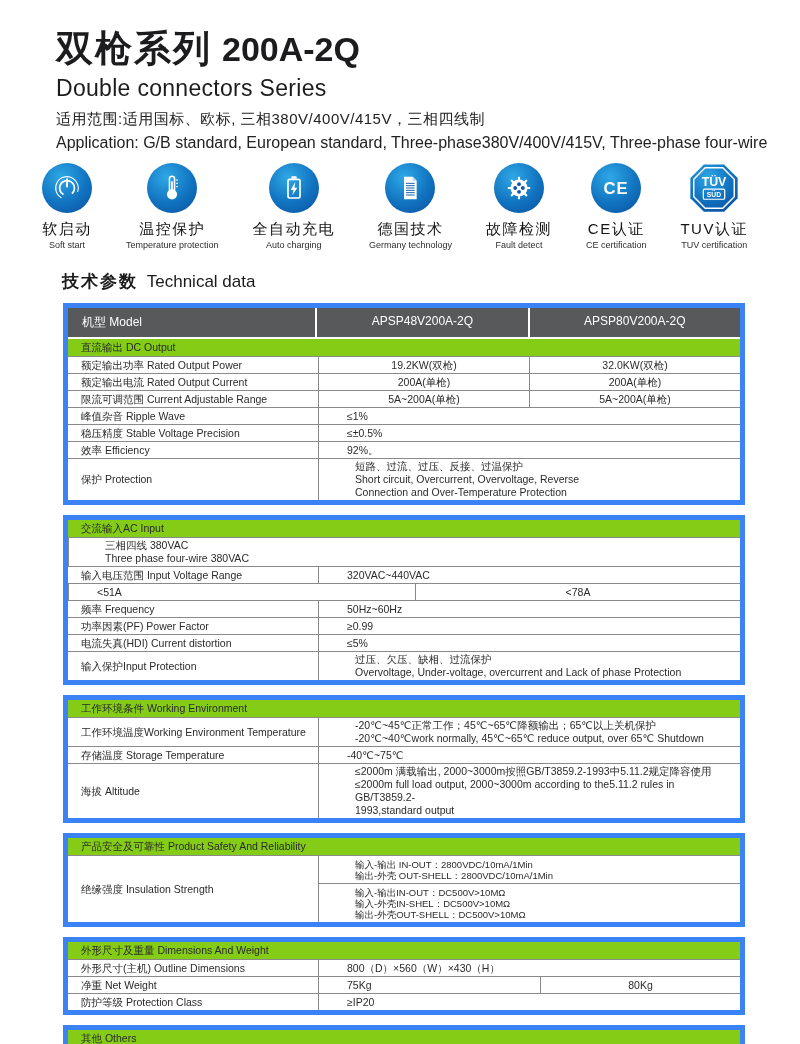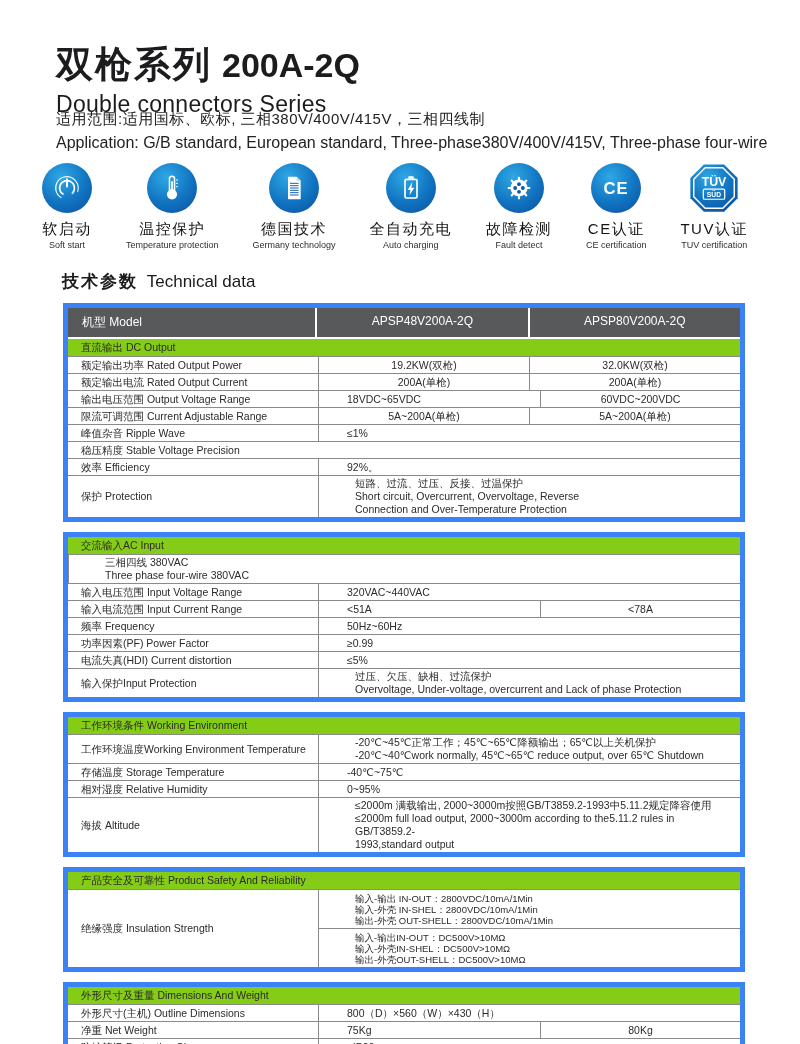--- a/index.html
+++ b/index.html
@@ -1,20 +1,20 @@
 <!DOCTYPE html>
 <html><head>
 <meta charset="utf-8">
 <style>
   html,body{margin:0;padding:0;background:#fff;}
   .page{position:relative;width:800px;height:1044px;background:#ffffff;overflow:hidden;
         font-family:"Liberation Sans","DejaVu Sans",sans-serif;color:#2b2b2b;}
 
   
-  .head{position:absolute;left:56px;top:40px;}
+  .head{position:absolute;left:56px;top:24px;}
   .title-line{display:flex;align-items:baseline;}
   .title-cn{font-size:37px;font-weight:bold;color:#1c1c1e;letter-spacing:2px;}
   .title-model{font-size:34px;font-weight:600;color:#1c1c1e;margin-left:10px;}
   .title-en{font-size:23px;font-weight:500;color:#1c1c1e;margin-top:1px;letter-spacing:.3px;}
   .app-cn{position:absolute;left:56px;top:110px;font-size:15px;color:#222;letter-spacing:.5px;}
   .app-en{position:absolute;left:56px;top:134px;font-size:16px;color:#222;}
 
   
   .features{position:absolute;left:42px;right:52px;top:160px;display:flex;justify-content:space-between;}
   .fitem{display:flex;flex-direction:column;align-items:center;}
@@ -100,48 +100,48 @@
             </svg>
           </div>
         </div>
         <div class="flabel-cn">温控保护</div>
         <div class="flabel-en">Temperature protection</div>
       </div>
       <div class="fitem">
         <div class="ficonarea">
           <div class="fcircle">
             <svg viewBox="0 0 48 48" width="32" height="32">
+              <rect x="15" y="11" width="18" height="28" rx="2.5" fill="none" stroke="#fff" stroke-width="2.5"></rect>
+              <rect x="20" y="6.2" width="8" height="4" rx="1" fill="#fff"></rect>
+              <polygon points="26,15 19,27 23.2,27 21.6,35 29,23.5 24.6,23.5" fill="#fff"></polygon>
+            </svg>
+          </div>
+        </div>
+        <div class="flabel-cn">全自动充电</div>
+        <div class="flabel-en">Auto charging</div>
+      </div>
+      <div class="fitem">
+        <div class="ficonarea">
+          <div class="fcircle">
+            <svg viewBox="0 0 48 48" width="32" height="32">
               <path d="M15 7 H28 L34 13 V41 H15 Z" fill="#fff"></path>
               <path d="M28 7 L34 13 H28 Z" fill="#bcd6ee"></path>
               <g stroke="#0b57a8" stroke-width="1.4">
                 <line x1="18" y1="17" x2="31" y2="17"></line>
                 <line x1="18" y1="20.5" x2="31" y2="20.5"></line>
                 <line x1="18" y1="24" x2="31" y2="24"></line>
                 <line x1="18" y1="27.5" x2="31" y2="27.5"></line>
                 <line x1="18" y1="31" x2="31" y2="31"></line>
                 <line x1="18" y1="34.5" x2="31" y2="34.5"></line>
               </g>
             </svg>
           </div>
         </div>
         <div class="flabel-cn">德国技术</div>
         <div class="flabel-en">Germany technology</div>
-      </div>
-      <div class="fitem">
-        <div class="ficonarea">
-          <div class="fcircle">
-            <svg viewBox="0 0 48 48" width="32" height="32">
-              <rect x="15" y="11" width="18" height="28" rx="2.5" fill="none" stroke="#fff" stroke-width="2.5"></rect>
-              <rect x="20" y="6.2" width="8" height="4" rx="1" fill="#fff"></rect>
-              <polygon points="26,15 19,27 23.2,27 21.6,35 29,23.5 24.6,23.5" fill="#fff"></polygon>
-            </svg>
-          </div>
-        </div>
-        <div class="flabel-cn">全自动充电</div>
-        <div class="flabel-en">Auto charging</div>
       </div>
       <div class="fitem">
         <div class="ficonarea">
           <div class="fcircle">
             <svg viewBox="0 0 48 48" width="34" height="34">
               <g fill="#fff">
                 <circle cx="24" cy="24" r="12"></circle>
                 <g>
                   <rect x="22.5" y="8" width="3" height="6" rx="1.2"></rect>
                   <rect x="22.5" y="8" width="3" height="6" rx="1.2" transform="rotate(45 24 24)"></rect>
@@ -219,41 +219,37 @@
           </div>
         </div>
         <div class="trow">
           <div class="tlabel">额定输出电流 Rated Output Current</div>
           <div class="tvals">
             <div class="tval center">200A(单枪)</div>
             <div class="tval center sep">200A(单枪)</div>
           </div>
         </div>
         <div class="trow">
-          <div class="tlabel">输出电压范围 Output Voltage Range</div>
-          <div class="tvals">
-            <div class="tval left">18VDC~65VDC</div>
-            <div class="tval center sep">60VDC~200VDC</div>
-          </div>
-        </div>
-        <div class="trow">
           <div class="tlabel">限流可调范围  Current Adjustable Range</div>
           <div class="tvals">
             <div class="tval center">5A~200A(单枪)</div>
             <div class="tval center sep">5A~200A(单枪)</div>
           </div>
         </div>
         <div class="trow">
           <div class="tlabel">峰值杂音 Ripple Wave</div>
           <div class="tvals">
             <div class="tval left">≤1%</div>
           </div>
         </div>
         <div class="trow">
           <div class="tlabel">稳压精度 Stable Voltage Precision</div>
+          <div class="tvals">
+            <div class="tval left">≤±0.5%</div>
+          </div>
         </div>
         <div class="trow">
           <div class="tlabel">效率 Efficiency</div>
           <div class="tvals">
             <div class="tval left">92%。</div>
           </div>
         </div>
         <div class="trow">
           <div class="tlabel">保护 Protection</div>
           <div class="tvals">
@@ -275,21 +271,20 @@
             </div>
           </div>
         </div>
         <div class="trow">
           <div class="tlabel">输入电压范围 Input Voltage Range</div>
           <div class="tvals">
             <div class="tval left">320VAC~440VAC</div>
           </div>
         </div>
         <div class="trow">
-          <div class="tlabel">输入电流范围 Input Current Range</div>
           <div class="tvals">
             <div class="tval left">&lt;51A</div>
             <div class="tval center sep">&lt;78A</div>
           </div>
         </div>
         <div class="trow">
           <div class="tlabel">频率 Frequency</div>
           <div class="tvals">
             <div class="tval left">50Hz~60Hz</div>
           </div>
@@ -324,47 +319,40 @@
             <div class="tval left">
               <div class="vline">-20℃~45℃正常工作；45℃~65℃降额输出；65℃以上关机保护</div>
               <div class="vline">-20℃~40℃work normally, 45℃~65℃  reduce output, over 65℃ Shutdown</div>
             </div>
           </div>
         </div>
         <div class="trow">
           <div class="tlabel">存储温度 Storage Temperature</div>
           <div class="tvals">
             <div class="tval left">-40℃~75℃</div>
-          </div>
-        </div>
-        <div class="trow">
-          <div class="tlabel">相对湿度  Relative Humidity</div>
-          <div class="tvals">
-            <div class="tval left">0~95%</div>
           </div>
         </div>
         <div class="trow">
           <div class="tlabel">海拔 Altitude</div>
           <div class="tvals">
             <div class="tval left">
               <div class="vline">≤2000m 满载输出, 2000~3000m按照GB/T3859.2-1993中5.11.2规定降容使用</div>
               <div class="vline">≤2000m full load output,  2000~3000m according to the5.11.2 rules in GB/T3859.2-</div>
               <div class="vline">1993,standard output</div>
             </div>
           </div>
         </div>
       </div>
       <div class="tblock">
         <div class="tsection">产品安全及可靠性 Product Safety And Reliability</div>
         <div class="trow small">
           <div class="tlabel">绝缘强度 Insulation Strength</div>
           <div class="tvals stacked">
             <div class="tval left">
               <div class="vline">输入-输出 IN-OUT：2800VDC/10mA/1Min</div>
-              <div class="vline">输入-外壳 IN-SHEL：2800VDC/10mA/1Min</div>
               <div class="vline">输出-外壳 OUT-SHELL：2800VDC/10mA/1Min</div>
             </div>
             <div class="tval left sep">
               <div class="vline">输入-输出IN-OUT：DC500V&gt;10MΩ</div>
               <div class="vline">输入-外壳IN-SHEL：DC500V&gt;10MΩ</div>
               <div class="vline">输出-外壳OUT-SHELL：DC500V&gt;10MΩ</div>
             </div>
           </div>
         </div>
       </div>

